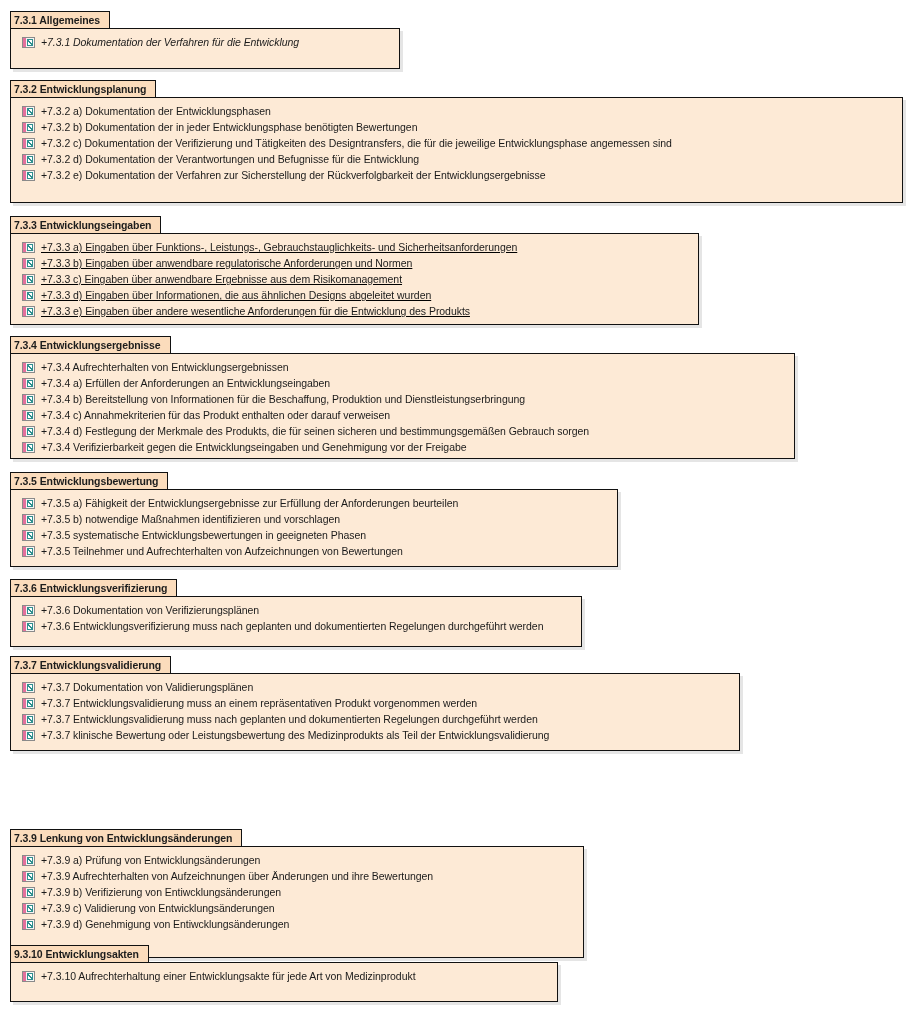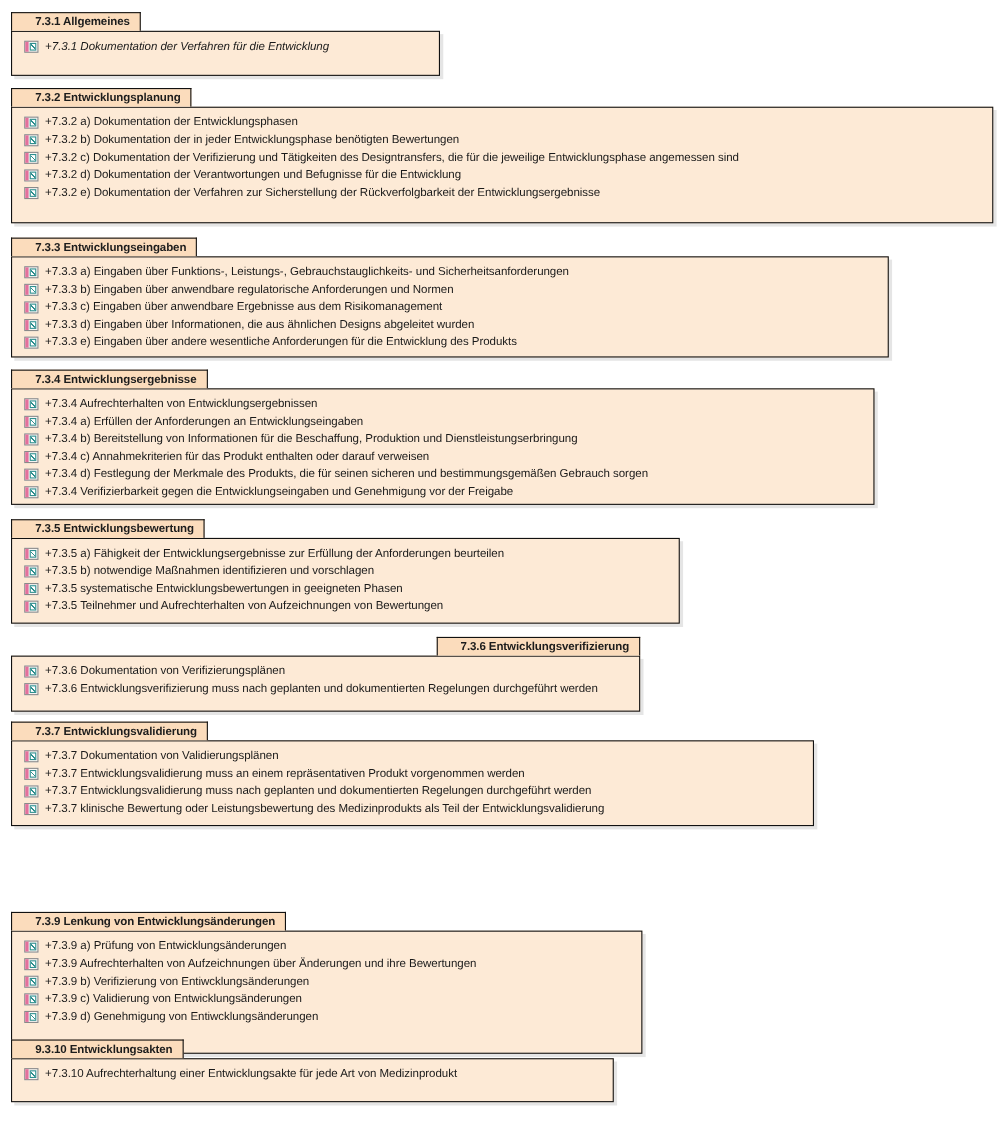--- a/index.html
+++ b/index.html
@@ -26,21 +26,21 @@
   }
   
   .group-tab {
     position: relative;
     display: inline-block;
     background: #fbdcbc;
     border: 1px solid #111111;
     border-bottom: none;
     height: 16px;
     line-height: 16px;
-    padding: 0 9px 0 21px;
+    padding: 0 9px 0 3px;
     font-size: 10.5px;
     font-weight: bold;
     color: #1c1c1c;
     white-space: nowrap;
     letter-spacing: -0.1px;
     box-sizing: content-box;
     z-index: 3;
   }
   .group-body {
     position: relative;
@@ -136,21 +136,21 @@
           <span class="req-label">+7.3.2 d) Dokumentation der Verantwortungen und Befugnisse für die Entwicklung</span>
         </div>
         <div class="req-row">
           <span class="req-icon"></span>
           <span class="req-label">+7.3.2 e) Dokumentation der Verfahren zur Sicherstellung der Rückverfolgbarkeit der Entwicklungsergebnisse</span>
         </div>
       </div>
     </div>
     <div class="group" style="top: 215px;">
       <div><div class="group-tab">7.3.3 Entwicklungseingaben</div></div>
-      <div class="group-body" style="width: 798px; height: 92px;">
+      <div class="group-body" style="width: 689px; height: 92px; text-decoration: underline;">
         <div class="req-row">
           <span class="req-icon"></span>
           <span class="req-label">+7.3.3 a) Eingaben über Funktions-, Leistungs-, Gebrauchstauglichkeits- und Sicherheitsanforderungen</span>
         </div>
         <div class="req-row">
           <span class="req-icon"></span>
           <span class="req-label">+7.3.3 b) Eingaben über anwendbare regulatorische Anforderungen und Normen</span>
         </div>
         <div class="req-row">
           <span class="req-icon"></span>
@@ -209,21 +209,21 @@
         <div class="req-row">
           <span class="req-icon"></span>
           <span class="req-label">+7.3.5 systematische Entwicklungsbewertungen in geeigneten Phasen</span>
         </div>
         <div class="req-row">
           <span class="req-icon"></span>
           <span class="req-label">+7.3.5 Teilnehmer und Aufrechterhalten von Aufzeichnungen von Bewertungen</span>
         </div>
       </div>
     </div>
-    <div class="group" style="top: 578px; text-align: right;">
+    <div class="group" style="top: 578px;">
       <div><div class="group-tab">7.3.6 Entwicklungsverifizierung</div></div>
       <div class="group-body" style="width: 572px; height: 51px;">
         <div class="req-row">
           <span class="req-icon"></span>
           <span class="req-label">+7.3.6 Dokumentation von Verifizierungsplänen</span>
         </div>
         <div class="req-row">
           <span class="req-icon"></span>
           <span class="req-label">+7.3.6 Entwicklungsverifizierung muss nach geplanten und dokumentierten Regelungen durchgeführt werden</span>
         </div>

